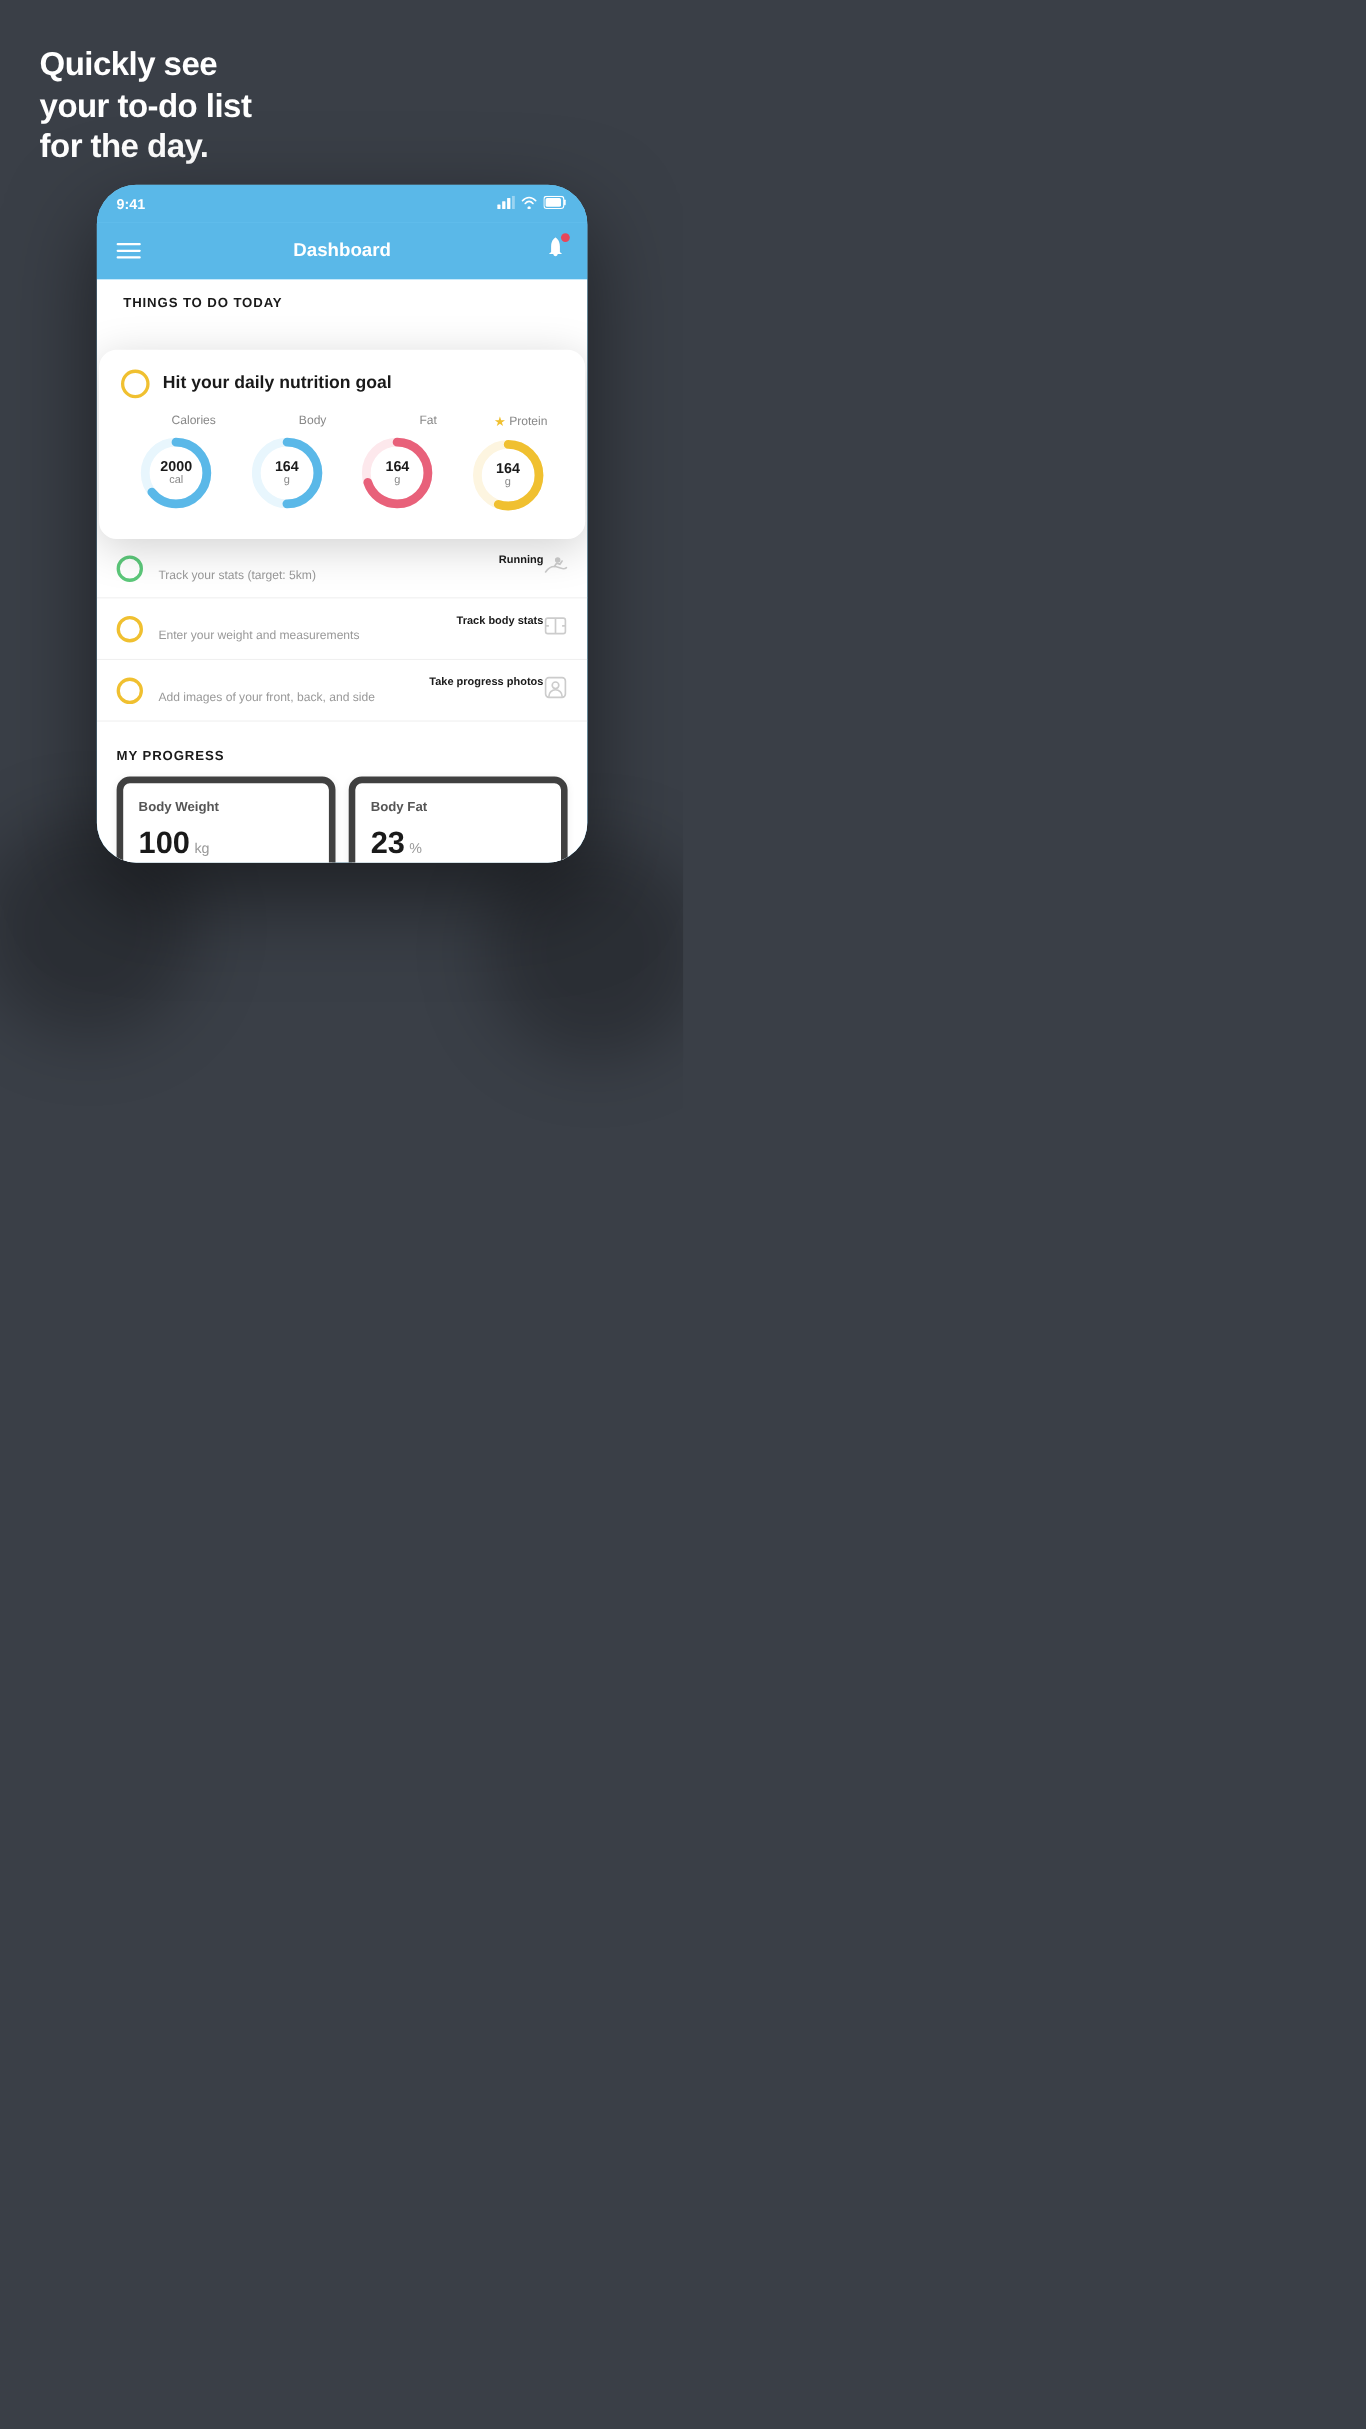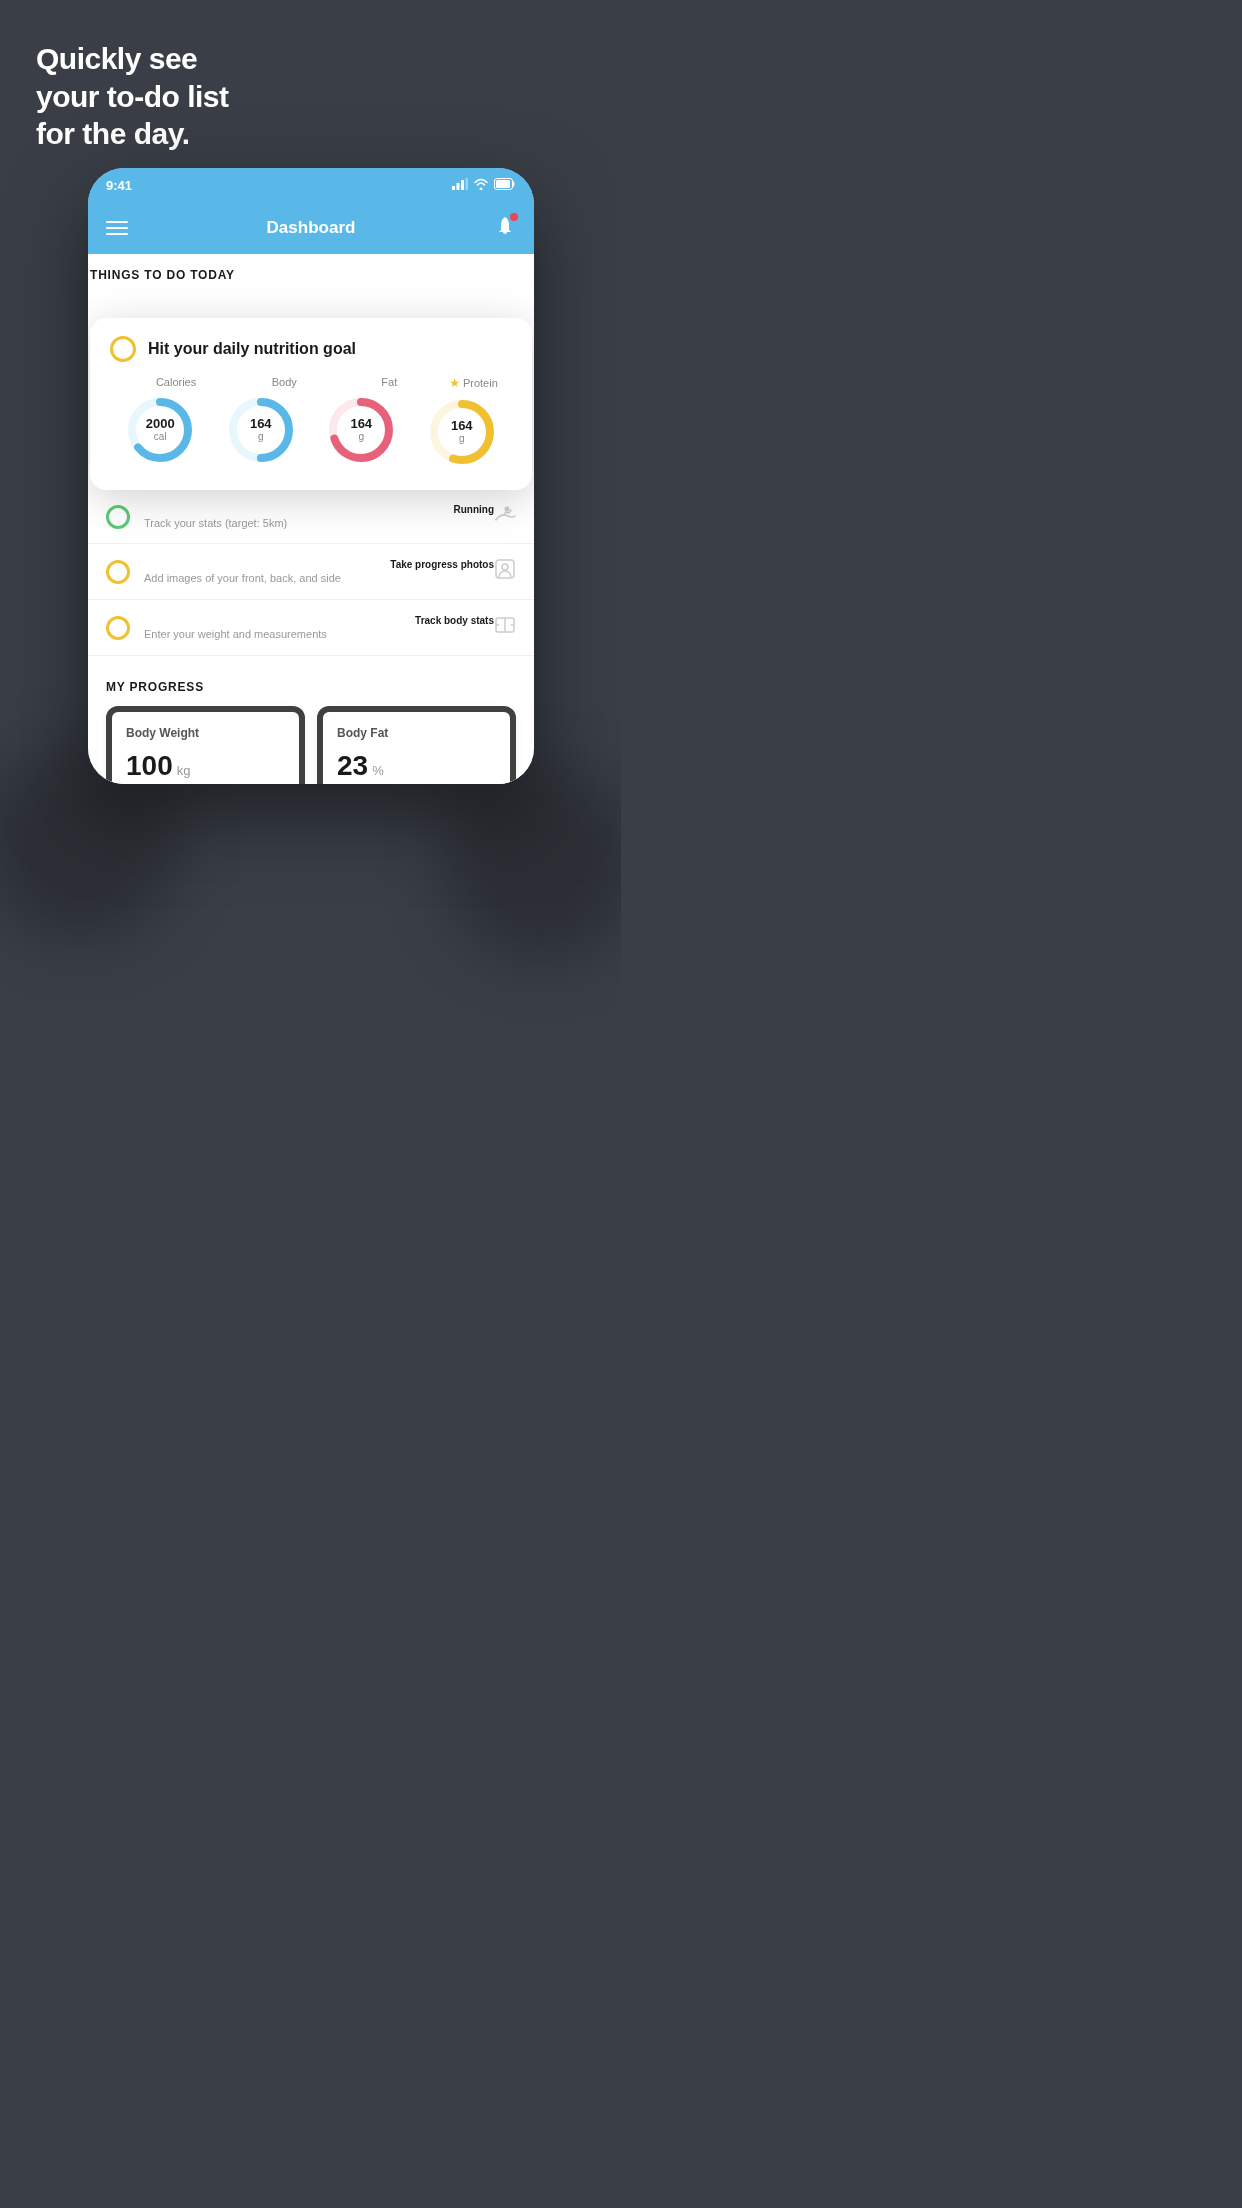--- a/index.html
+++ b/index.html
@@ -104,21 +104,21 @@
     
     .app-content {
       background: #fff;
       height: calc(870px - 86px);
       overflow: hidden;
       position: relative;
     }
 
     
     .section-header {
-      padding: 14px 2px 8px;
+      padding: 14px 24px 8px;
       font-size: 12px;
       font-weight: 800;
       letter-spacing: 0.8px;
       color: #1a1a1a;
     }
 
     
     .floating-card {
       position: absolute;
       top: 28px;
@@ -456,44 +456,44 @@
             <path d="M2 15 C4 12 7 10 10 10 C13 10 15 12 18 12 C19.5 12 20.5 11.5 21 11" stroke-linecap="round"></path>
             <circle cx="13" cy="4" r="2.5" fill="#ccc" stroke="none"></circle>
             <path d="M10 10 L12 7 L15 8 L17 5" stroke-linecap="round"></path>
           </svg>
         </div>
       </div>
 
       <div class="todo-item">
         <div class="todo-checkbox"></div>
         <div class="todo-text">
-          <div class="todo-title">Take progress photos</div>
-          <div class="todo-subtitle">Add images of your front, back, and side</div>
-        </div>
-        <div class="todo-icon">
-          <svg width="22" height="22" viewBox="0 0 22 22" fill="none" stroke="#ccc" stroke-width="1.5">
-            <rect x="2" y="2" width="18" height="18" rx="3"></rect>
-            <circle cx="11" cy="9" r="3"></circle>
-            <path d="M5 19C5 15.7 7.7 13 11 13C14.3 13 17 15.7 17 19" stroke-linecap="round"></path>
-          </svg>
-        </div>
-      </div>
-
-      <div class="todo-item">
-        <div class="todo-checkbox"></div>
-        <div class="todo-text">
           <div class="todo-title">Track body stats</div>
           <div class="todo-subtitle">Enter your weight and measurements</div>
         </div>
         <div class="todo-icon">
           <svg width="22" height="22" viewBox="0 0 22 22" fill="none" stroke="#ccc" stroke-width="1.5">
             <rect x="2" y="4" width="18" height="14" rx="2"></rect>
             <line x1="11" y1="4" x2="11" y2="18"></line>
             <line x1="2" y1="11" x2="5" y2="11"></line>
             <line x1="17" y1="11" x2="20" y2="11"></line>
+          </svg>
+        </div>
+      </div>
+
+      <div class="todo-item">
+        <div class="todo-checkbox"></div>
+        <div class="todo-text">
+          <div class="todo-title">Take progress photos</div>
+          <div class="todo-subtitle">Add images of your front, back, and side</div>
+        </div>
+        <div class="todo-icon">
+          <svg width="22" height="22" viewBox="0 0 22 22" fill="none" stroke="#ccc" stroke-width="1.5">
+            <rect x="2" y="2" width="18" height="18" rx="3"></rect>
+            <circle cx="11" cy="9" r="3"></circle>
+            <path d="M5 19C5 15.7 7.7 13 11 13C14.3 13 17 15.7 17 19" stroke-linecap="round"></path>
           </svg>
         </div>
       </div>
 
     </div>
 
     <div class="progress-section">
       <div class="progress-header">MY PROGRESS</div>
       <div class="progress-cards">
 

